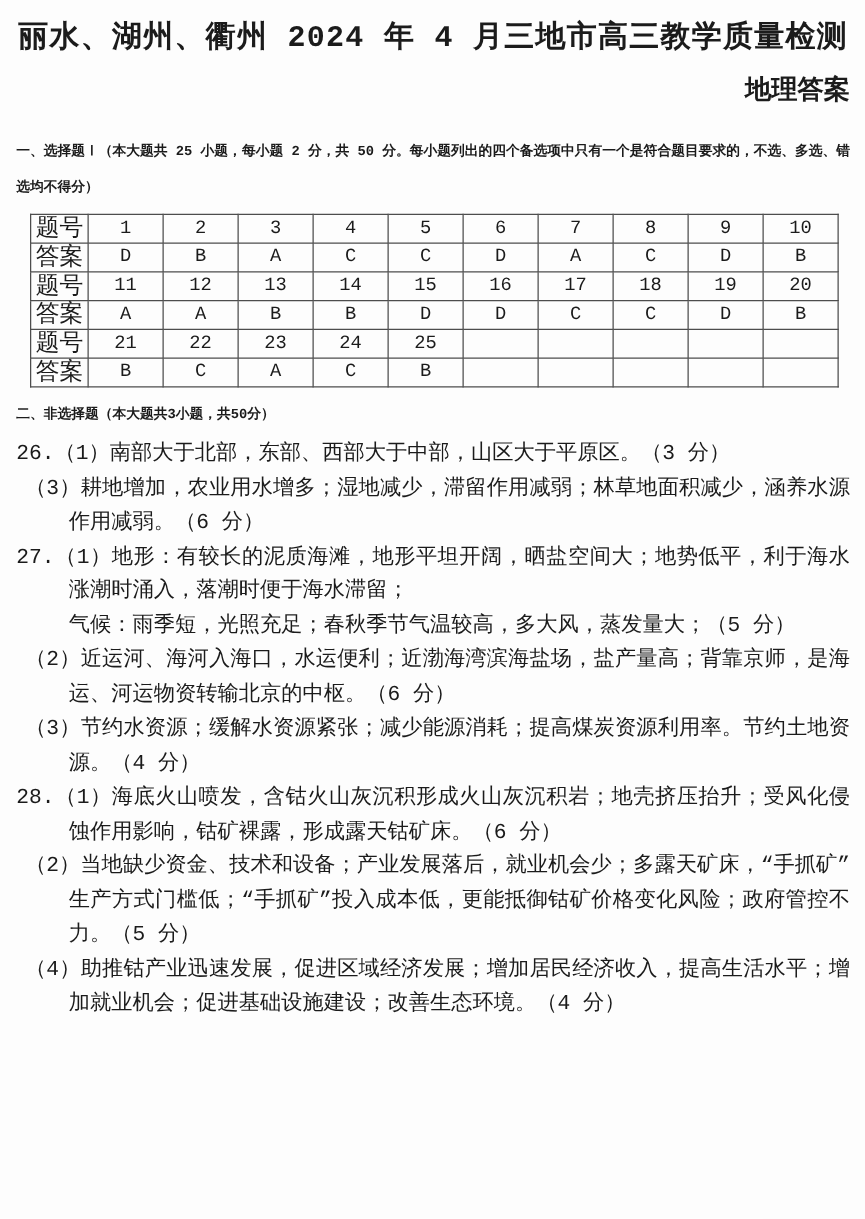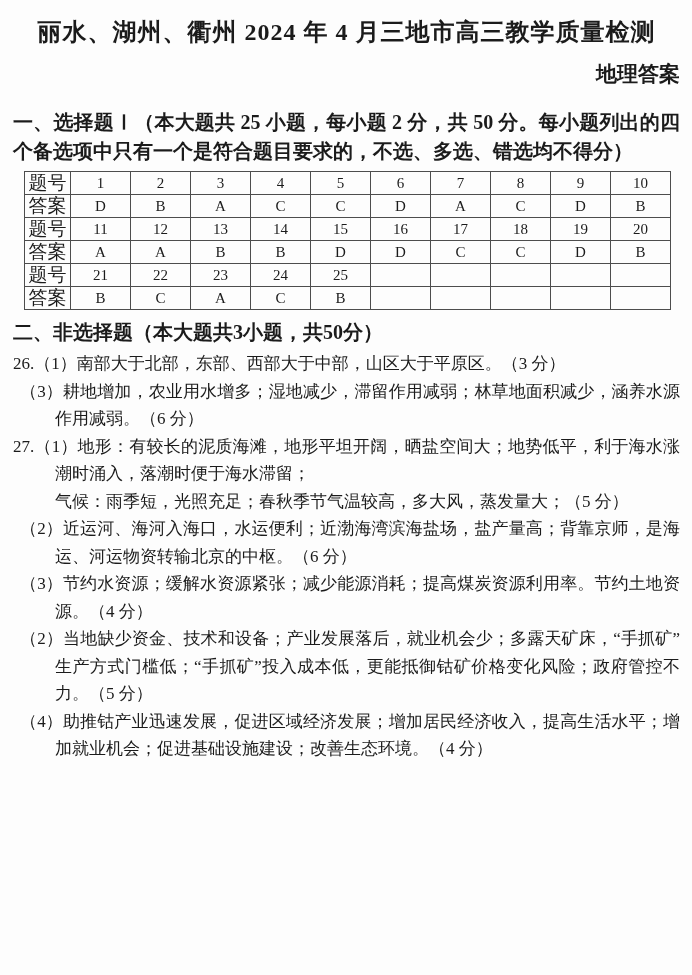--- a/index.html
+++ b/index.html
@@ -8,41 +8,41 @@
     background: #ffffff;
   }
   .page {
     position: relative;
     width: 692px;
     height: 975px;
     box-sizing: border-box;
     padding: 12px 12px 0 13px;
     background: #fdfdfd;
     color: #1b1b1b;
-    font-family: Liberation Serif, serif;
+    font-family: Liberation Mono, monospace;
     overflow: hidden;
   }
   .doc-title {
     margin: 4px 0 0 0;
     text-align: center;
     font-size: 24px;
     font-weight: bold;
     letter-spacing: 1px;
     line-height: 32px;
   }
   .doc-subtitle {
     margin: 12px 0 10px 0;
     text-align: right;
     font-size: 21px;
     font-weight: bold;
     line-height: 28px;
   }
   .sec-heading {
     margin: 20px 0 4px 0;
-    font-size: 20px;
+    font-size: 11px;
     font-weight: bold;
     line-height: 29px;
     text-align: justify;
   }
   .sec-heading.second {
     margin-top: 8px;
     margin-bottom: 3px;
   }
   table.ans-table {
     border-collapse: collapse;
@@ -192,16 +192,17 @@
 
   <p class="sec-heading second">二、非选择题（本大题共3小题，共50分）</p>
 
   <div id="answers">
       <p class="ans first">26.（1）南部大于北部，东部、西部大于中部，山区大于平原区。（3 分）</p>
       <p class="ans sub">（3）耕地增加，农业用水增多；湿地减少，滞留作用减弱；林草地面积减少，涵养水源作用减弱。（6 分）</p>
       <p class="ans first">27.（1）地形：有较长的泥质海滩，地形平坦开阔，晒盐空间大；地势低平，利于海水涨潮时涌入，落潮时便于海水滞留；</p>
       <p class="ans cont">气候：雨季短，光照充足；春秋季节气温较高，多大风，蒸发量大；（5 分）</p>
       <p class="ans sub">（2）近运河、海河入海口，水运便利；近渤海湾滨海盐场，盐产量高；背靠京师，是海运、河运物资转输北京的中枢。（6 分）</p>
       <p class="ans sub">（3）节约水资源；缓解水资源紧张；减少能源消耗；提高煤炭资源利用率。节约土地资源。（4 分）</p>
+      <p class="ans first">28.（1）海底火山喷发，含钴火山灰沉积形成火山灰沉积岩；地壳挤压抬升；受风化侵蚀作用影响，钴矿裸露，形成露天钴矿床。（6 分）</p>
       <p class="ans sub">（2）当地缺少资金、技术和设备；产业发展落后，就业机会少；多露天矿床，“手抓矿”生产方式门槛低；“手抓矿”投入成本低，更能抵御钴矿价格变化风险；政府管控不力。（5 分）</p>
       <p class="ans sub">（4）助推钴产业迅速发展，促进区域经济发展；增加居民经济收入，提高生活水平；增加就业机会；促进基础设施建设；改善生态环境。（4 分）</p>
     </div>
 </div>
 
 </body></html>

